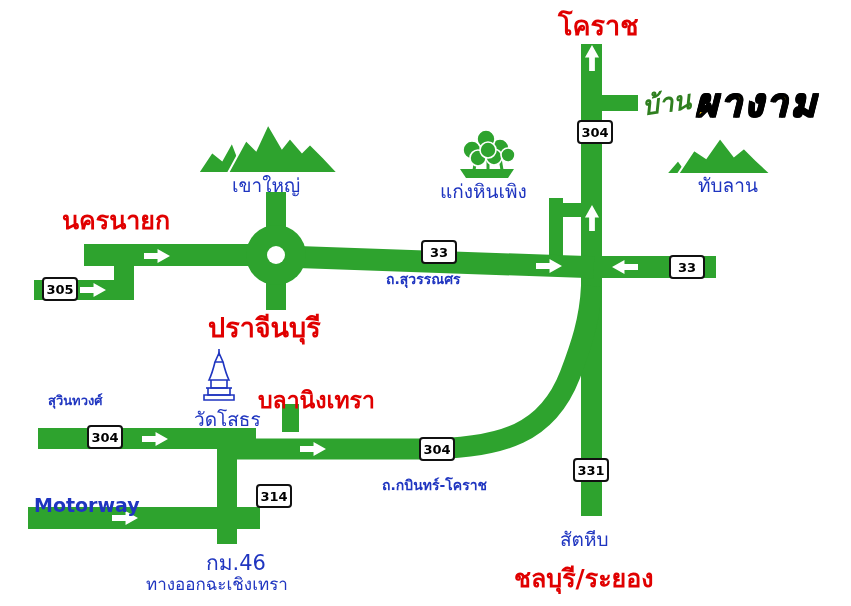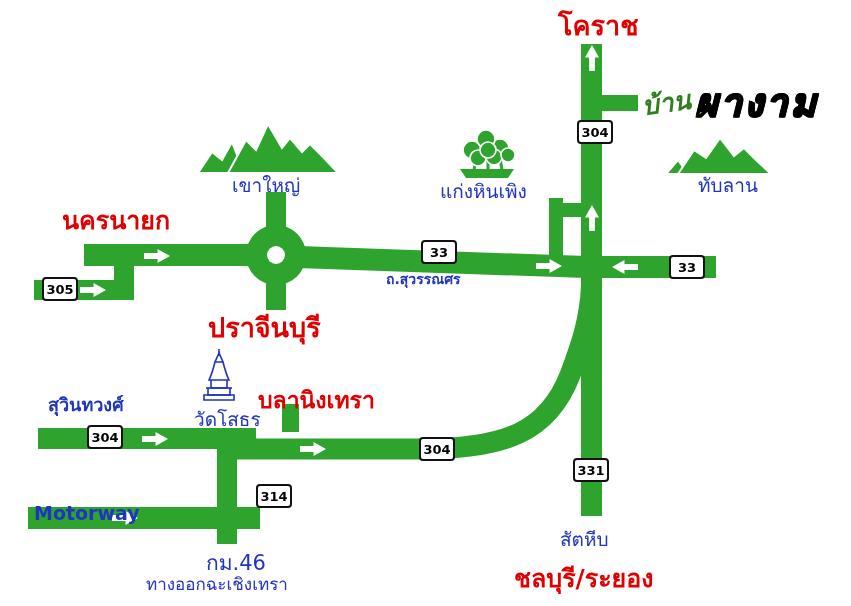--- a/index.html
+++ b/index.html
@@ -137,19 +137,20 @@
   <div class="city" style="left:62px;top:200px;font-size:25px;">นครนายก</div>
   <div class="city" style="left:208px;top:306px;font-size:27px;">ปราจีนบุรี</div>
   <div class="city" style="left:258px;top:382px;font-size:23px;">บลานิงเทรา</div>
   <div class="city" style="left:514px;top:558px;font-size:25px;">ชลบุรี/ระยอง</div>
 
   <div class="place" style="left:232px;top:170px;font-size:19px;">เขาใหญ่</div>
   <div class="place" style="left:440px;top:176px;font-size:19px;">แก่งหินเพิง</div>
   <div class="place" style="left:698px;top:170px;font-size:19px;">ทับลาน</div>
   <div class="place bold" style="left:386px;top:268px;font-size:14px;">ถ.สุวรรณศร</div>
   <div class="place" style="left:194px;top:404px;font-size:19px;">วัดโสธร</div>
-  <div class="place bold" style="left:48px;top:390px;font-size:18px;font-family:Liberation Serif, serif;">สุวินทวงศ์</div>
+  <div class="place bold" style="left:48px;top:390px;font-size:13px;font-family:Liberation Serif, serif;">สุวินทวงศ์</div>
+  <div class="place bold" style="left:382px;top:474px;font-size:14px;">ถ.กบินทร์-โคราช</div>
   <div class="place" style="left:560px;top:524px;font-size:19px;">สัตหีบ</div>
-  <div class="place bold" style="left:34px;top:494px;font-size:19px;margin-top:8px;">Motorway</div>
+  <div class="place bold" style="left:34px;top:494px;font-size:19px;">Motorway</div>
   <div class="place" style="left:206px;top:546px;font-size:21px;">กม.46</div>
   <div class="place" style="left:146px;top:570px;font-size:17px;">ทางออกฉะเชิงเทรา</div>
 
 </div>
 
 </body></html>

